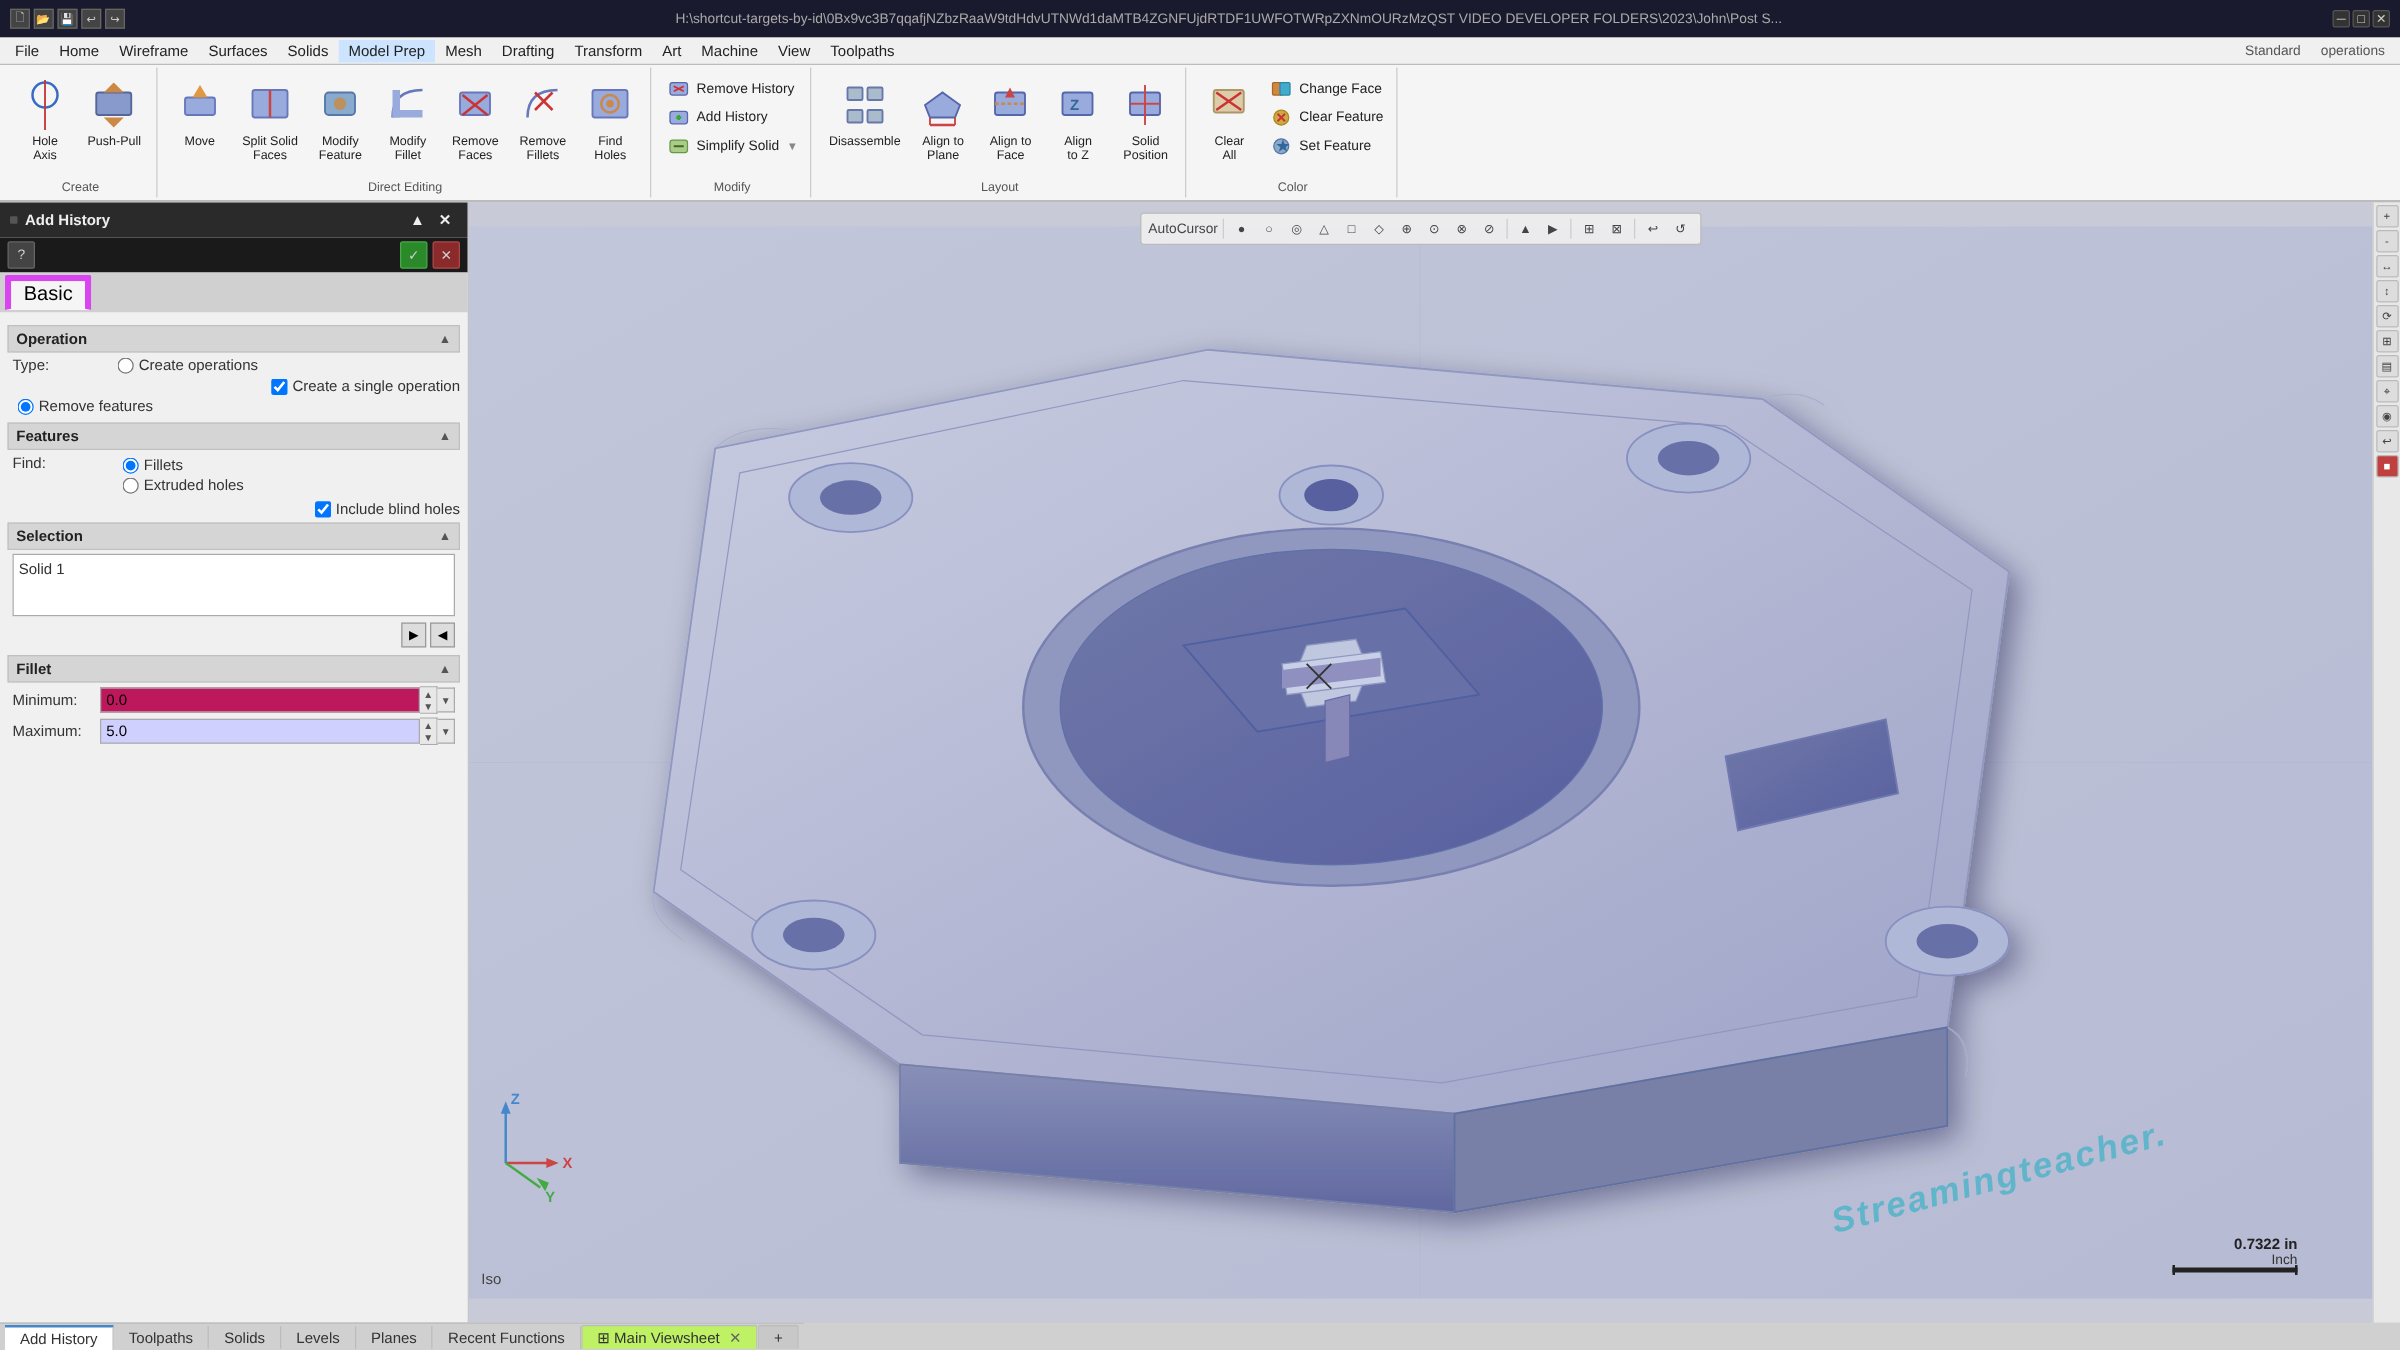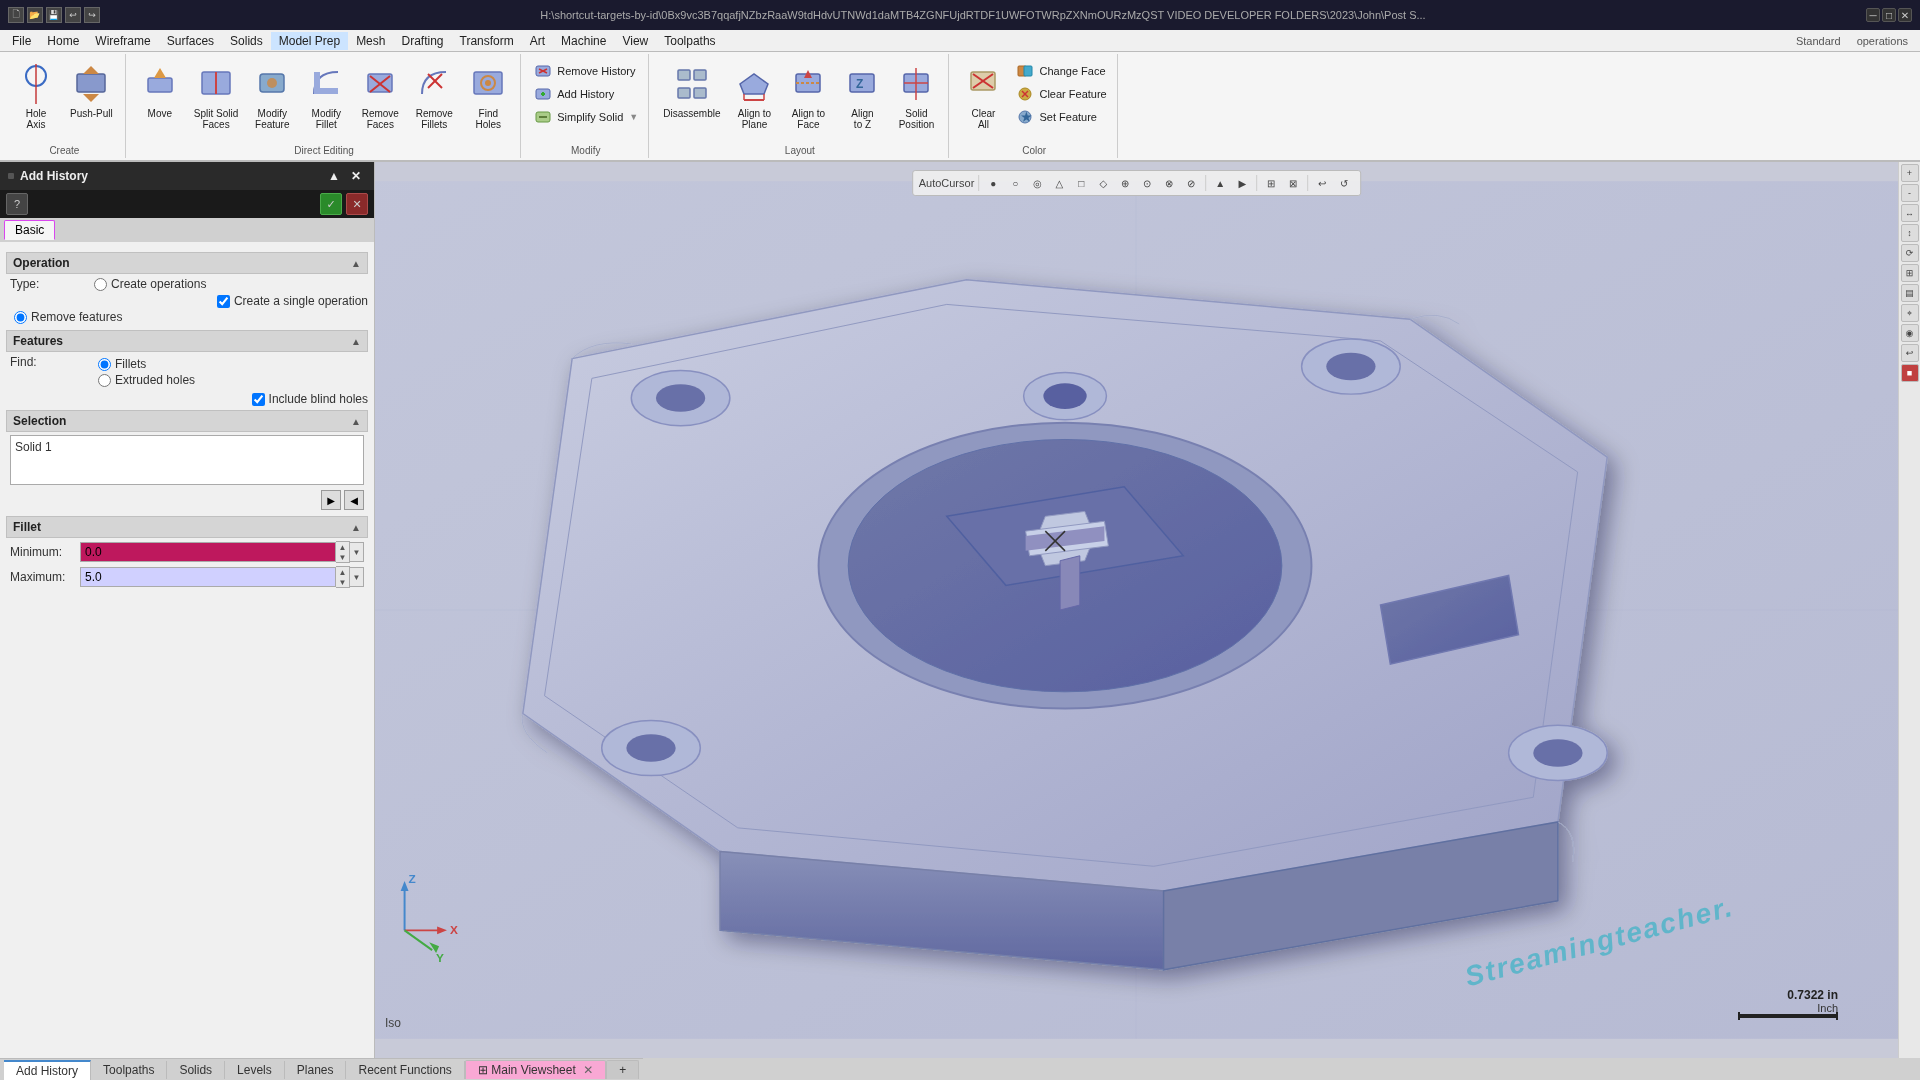--- a/index.html
+++ b/index.html
@@ -158,23 +158,23 @@
     .pt-check { background: #2a8a2a; border-color: #4aaa4a; }
     .pt-x { background: #8a2a2a; border-color: #aa4a4a; }
 
     #panel-tabs {
       background: #d0d0d0;
       padding: 2px 4px;
       display: flex;
     }
     .panel-tab {
       padding: 2px 10px;
-      font-size: 12px;
+      font-size: 16px;
       cursor: pointer;
-      border: 1px solid #d946ef;
+      border: 5px solid #d946ef;
       background: #e0e0e0;
       margin-right: 12px;
       border-radius: 2px 2px 0 0;
     }
     .panel-tab.active {
       background: #f5f5f5;
       border-bottom: 1px solid #f5f5f5;
     }
 
     #panel-content {
@@ -417,21 +417,21 @@
     .vtab {
       padding: 2px 12px;
       font-size: 12px;
       cursor: pointer;
       color: #333;
       background: #c8c8c8;
       border: 1px solid #bbb;
       border-bottom: none;
       border-radius: 2px 2px 0 0;
     }
-    .vtab.active { background: #f9a8d4; }
+    .vtab.active { background: #bef264; }
     .vtab-close {
       margin-left: 4px;
       cursor: pointer;
       color: #666;
     }
 
     
     #watermark {
       position: absolute;
       bottom: 100px;

